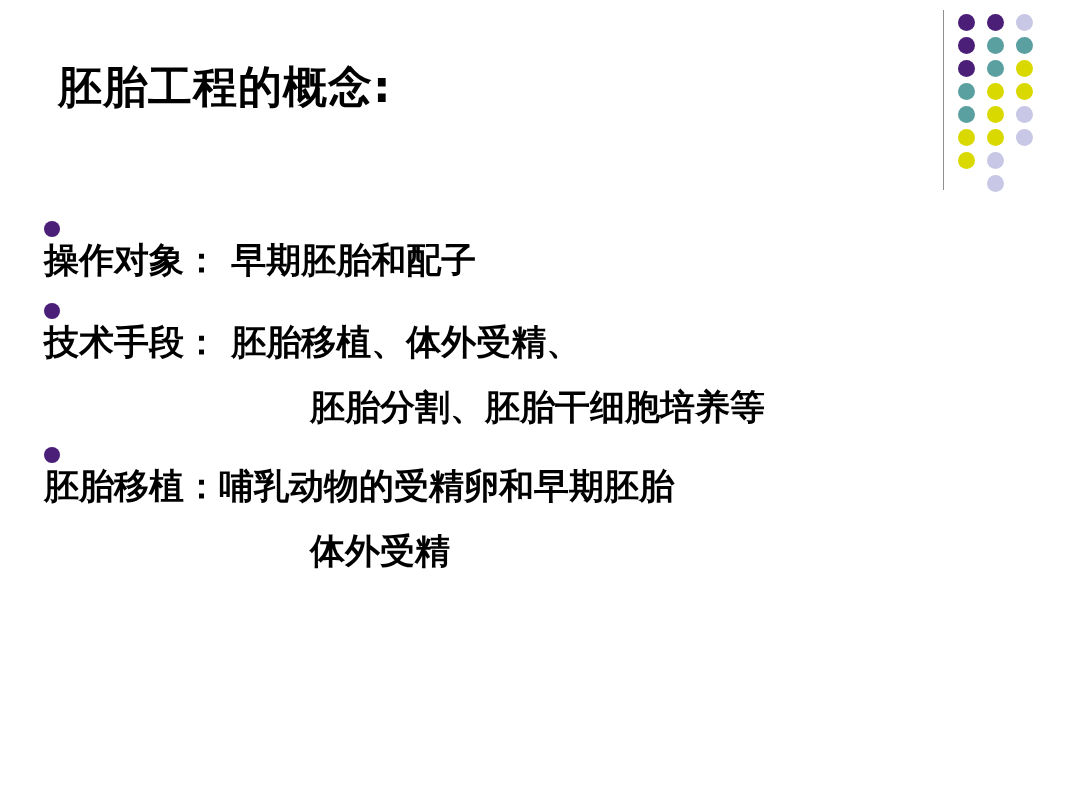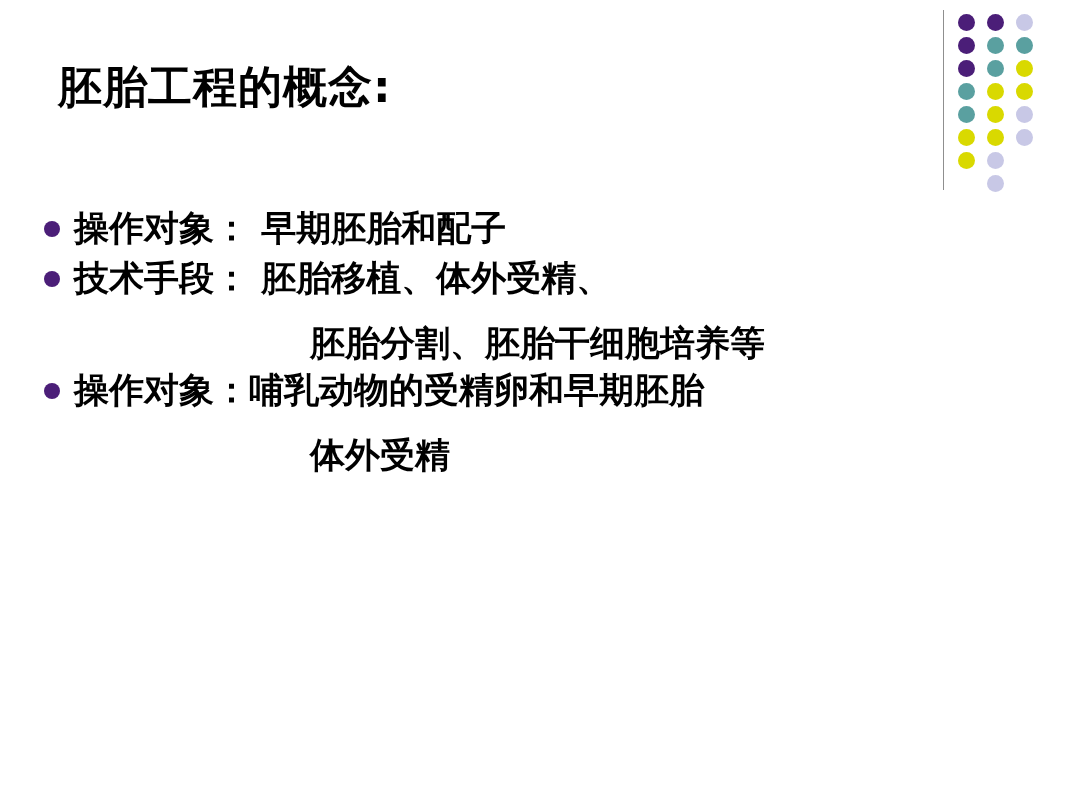--- a/index.html
+++ b/index.html
@@ -64,20 +64,21 @@
     position: absolute;
     left: 44px;
     top: 205px;
     width: 920px;
   }
 
   .bullet-row {
     display: flex;
     align-items: flex-start;
     margin-bottom: 4px;
+    flex-direction: column;
   }
 
   .bullet-mark {
     width: 16px;
     height: 16px;
     border-radius: 50%;
     background: #4b1e78;
     margin-top: 16px;
     margin-right: 14px;
     flex: 0 0 auto;
@@ -156,21 +157,21 @@
       <span class="bullet-mark"></span>
       <span class="bullet-text">技术手段： 胚胎移植、体外受精、</span>
     </div>
     <div class="cont-row">
       <span class="cont-spacer"></span>
       <span class="cont-text">胚胎分割、胚胎干细胞培养等</span>
     </div>
 
     <div class="bullet-row">
       <span class="bullet-mark"></span>
-      <span class="bullet-text">操作对象：哺乳动物的受精卵和早期胚胎</span>
+      <span class="bullet-text">胚胎移植：哺乳动物的受精卵和早期胚胎</span>
     </div>
     <div class="cont-row">
       <span class="cont-spacer"></span>
       <span class="cont-text indent-b">体外受精</span>
     </div>
 
   </div>
 </div>
 
 </body></html>

